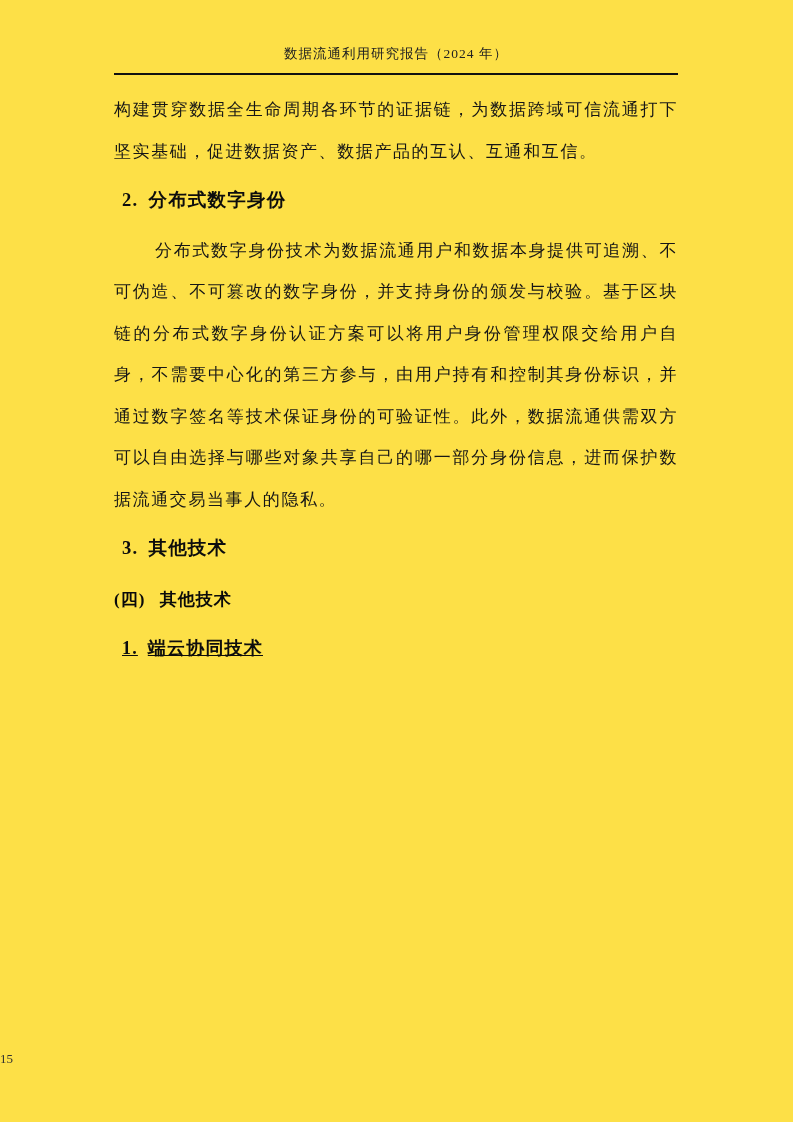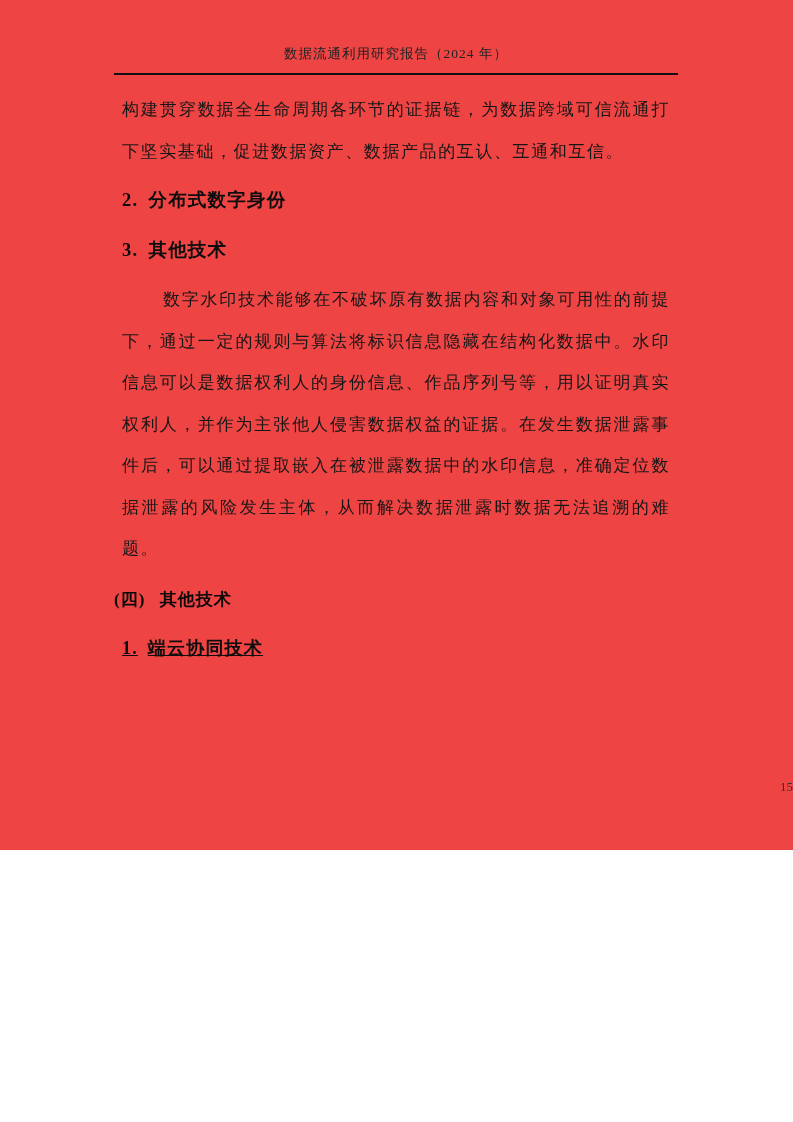--- a/index.html
+++ b/index.html
@@ -3,43 +3,43 @@
 <meta charset="utf-8">
 <style>
   html, body {
     margin: 0;
     padding: 0;
     background: #ffffff;
   }
   .page {
     position: relative;
     width: 793px;
-    height: 850px;
+    height: 1122px;
     margin: 0 auto;
-    background: #ef4444;
+    background: #fde047;
     box-sizing: border-box;
     padding: 44px 115px 0 114px;
     font-family: "Liberation Serif", "DejaVu Serif", serif;
     color: #1a1a1a;
     overflow: hidden;
   }
   .page-header {
     text-align: center;
     font-size: 13.5px;
     line-height: 20px;
     letter-spacing: 1px;
     color: #222222;
     padding-bottom: 9px;
     border-bottom: 2px solid #111111;
   }
   .page-body {
     margin-top: 14px;
   }
   .para {
-    margin: 8px;
+    margin: 0;
     font-size: 17px;
     line-height: 41.5px;
     letter-spacing: 1.6px;
     text-align: justify;
     color: #161616;
   }
   .para.indent {
     text-indent: 41px;
   }
   .h-sub {
@@ -67,21 +67,21 @@
   .h-sub2 {
     line-height: 36px;
     font-size: 18px;
     text-decoration: underline;
   }
   .page-footer {
     position: absolute;
     left: 0;
     right: 0;
     bottom: 55px;
-    text-align: right;
+    text-align: left;
     font-size: 13px;
     color: #333333;
   }
 </style>
 </head>
 <body>
 
 <div class="page">
 
   <header class="page-header">
@@ -89,26 +89,26 @@
   </header>
 
   <main class="page-body">
 
     <p class="para">构建贯穿数据全生命周期各环节的证据链，为数据跨域可信流通打下坚实基础，促进数据资产、数据产品的互认、互通和互信。</p>
 
     <h3 class="h-sub">
       <span class="h-num">2.</span><span>分布式数字身份</span>
     </h3>
 
+    <p class="para indent">分布式数字身份技术为数据流通用户和数据本身提供可追溯、不可伪造、不可篡改的数字身份，并支持身份的颁发与校验。基于区块链的分布式数字身份认证方案可以将用户身份管理权限交给用户自身，不需要中心化的第三方参与，由用户持有和控制其身份标识，并通过数字签名等技术保证身份的可验证性。此外，数据流通供需双方可以自由选择与哪些对象共享自己的哪一部分身份信息，进而保护数据流通交易当事人的隐私。</p>
 
     <h3 class="h-sub">
       <span class="h-num">3.</span><span>其他技术</span>
     </h3>
 
-    <p class="para indent">数字水印技术能够在不破坏原有数据内容和对象可用性的前提下，通过一定的规则与算法将标识信息隐藏在结构化数据中。水印信息可以是数据权利人的身份信息、作品序列号等，用以证明真实权利人，并作为主张他人侵害数据权益的证据。在发生数据泄露事件后，可以通过提取嵌入在被泄露数据中的水印信息，准确定位数据泄露的风险发生主体，从而解决数据泄露时数据无法追溯的难题。</p>
 
     <h2 class="h-big">
       <span class="h-num">(四)</span><span>其他技术</span>
     </h2>
 
     <h3 class="h-sub h-sub2">
       <span class="h-num">1.</span><span>端云协同技术</span>
     </h3>
 
 

